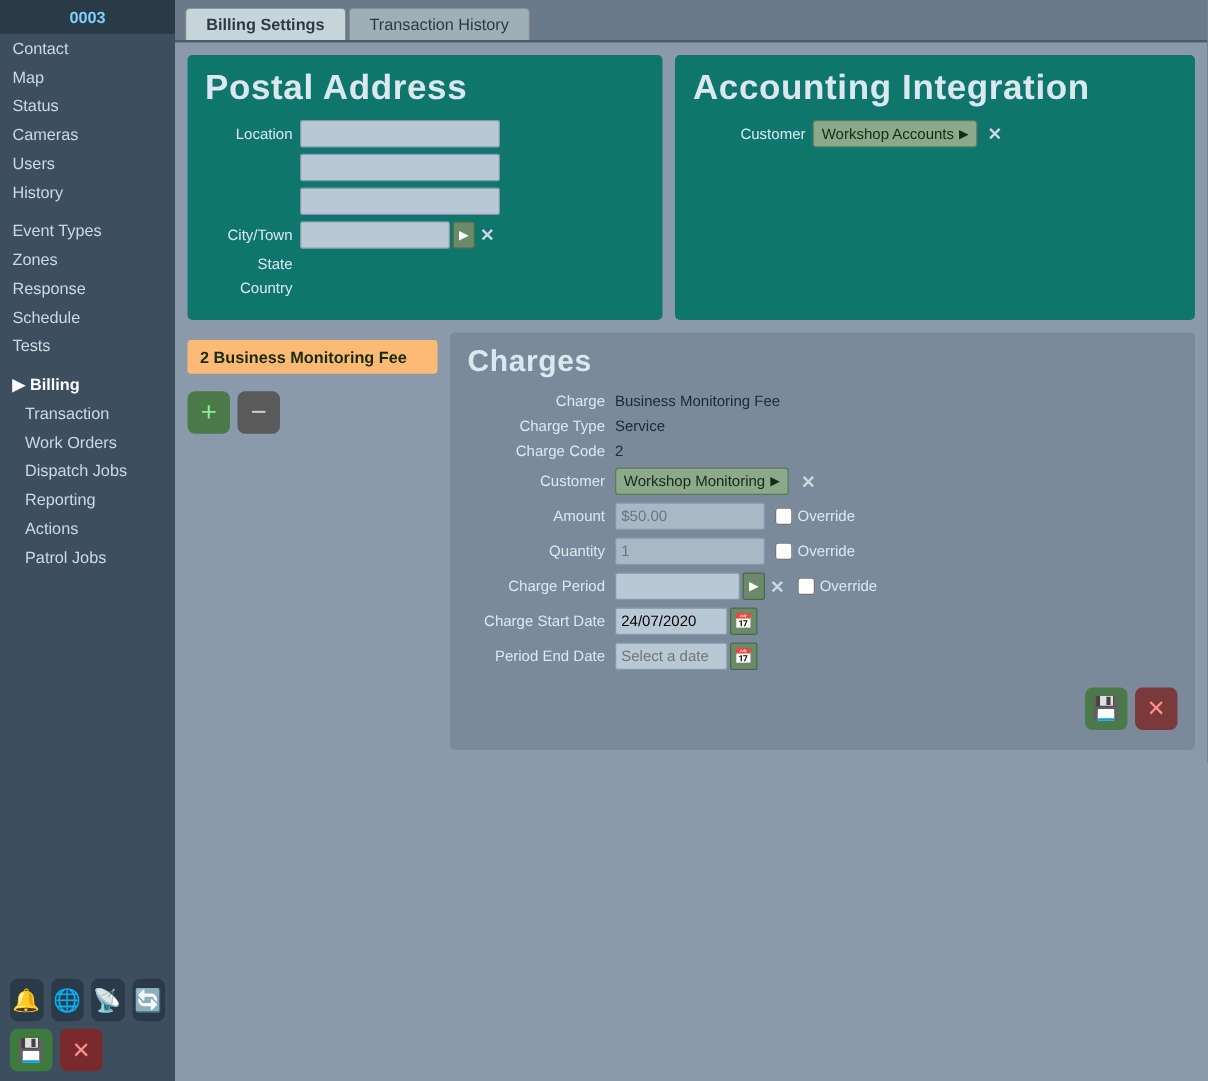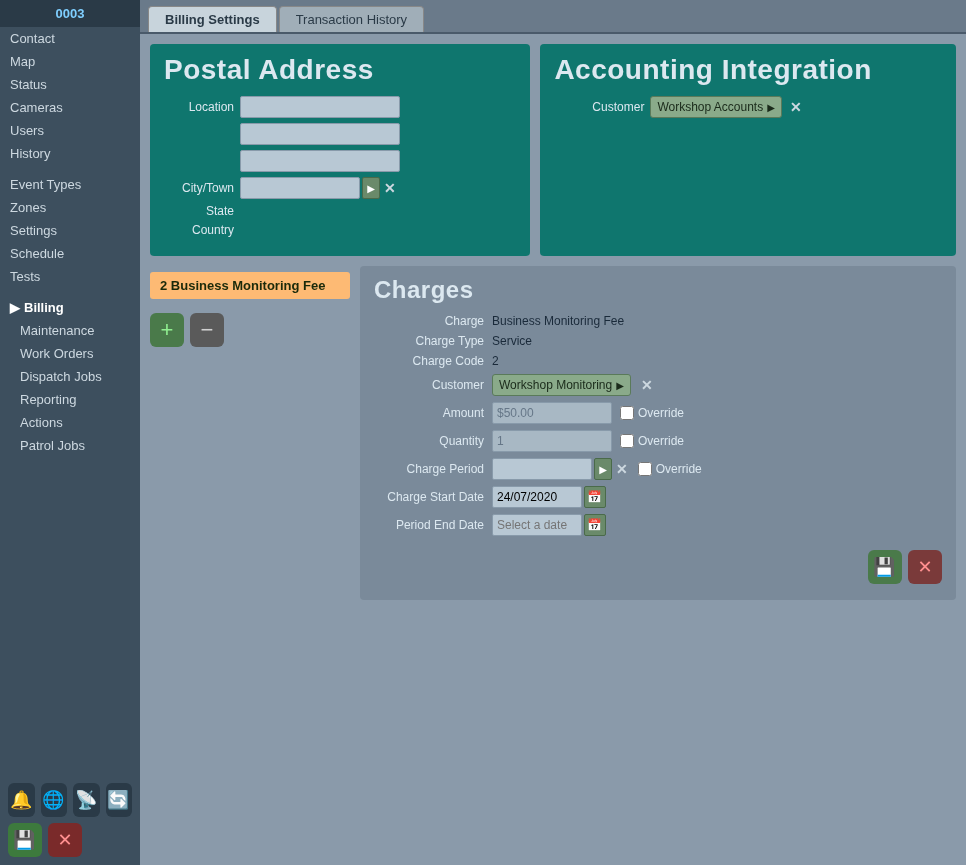--- a/index.html
+++ b/index.html
@@ -416,29 +416,29 @@
 
   <div class="sidebar-item">Contact</div>
   <div class="sidebar-item">Map</div>
   <div class="sidebar-item">Status</div>
   <div class="sidebar-item">Cameras</div>
   <div class="sidebar-item">Users</div>
   <div class="sidebar-item">History</div>
   <div class="sidebar-divider"></div>
   <div class="sidebar-item">Event Types</div>
   <div class="sidebar-item">Zones</div>
-  <div class="sidebar-item">Settings</div>
+  <div class="sidebar-item">Response</div>
   <div class="sidebar-item">Schedule</div>
   <div class="sidebar-item">Tests</div>
   <div class="sidebar-divider"></div>
   <div class="sidebar-item billing-active">
     <span>▶</span>
     <span>Billing</span>
   </div>
-  <div class="sidebar-item" style="padding-left:20px;">Maintenance</div>
+  <div class="sidebar-item" style="padding-left:20px;">Transaction</div>
   <div class="sidebar-item" style="padding-left:20px;">Work Orders</div>
   <div class="sidebar-item" style="padding-left:20px;">Dispatch Jobs</div>
   <div class="sidebar-item" style="padding-left:20px;">Reporting</div>
   <div class="sidebar-item" style="padding-left:20px;">Actions</div>
   <div class="sidebar-item" style="padding-left:20px;">Patrol Jobs</div>
 
   <div class="sidebar-footer">
     <div class="footer-row">
       <button class="footer-btn" title="Alarm">🔔</button>
       <button class="footer-btn" title="Globe">🌐</button>

